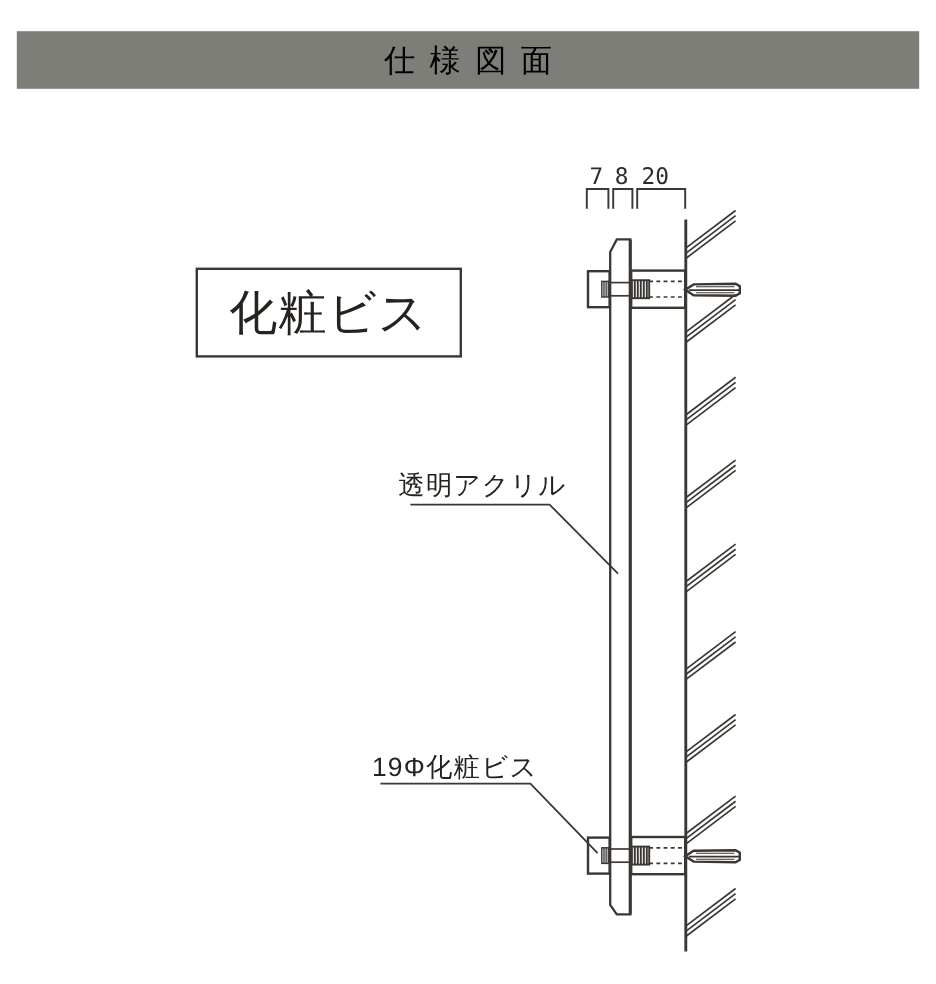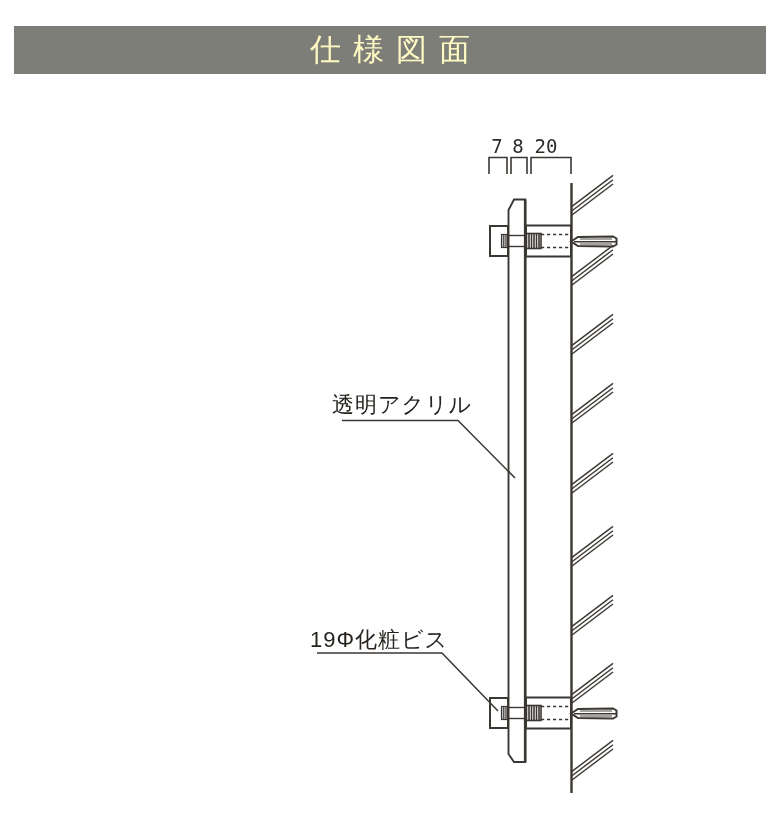--- a/index.html
+++ b/index.html
@@ -5,21 +5,21 @@
   html,body{margin:0;padding:0;background:#ffffff;}
   .page{
     position:relative;width:780px;height:820px;background:#ffffff;overflow:hidden;
     font-family:"Liberation Sans","DejaVu Sans",sans-serif;
   }
   .header{
     position:absolute;left:14px;top:26px;width:752px;height:48px;
     background:#7d7e78;display:flex;align-items:center;justify-content:center;
   }
   .header .title{
-    color:#fef9c3;font-size:31px;letter-spacing:12px;text-indent:12px;
+    color:#000000;font-size:26px;letter-spacing:12px;text-indent:12px;
     font-weight:400;
   }
   .drawing-svg{position:absolute;left:0;top:0;}
   .callout-box{
     position:absolute;left:163px;top:223px;width:218px;height:71px;
     border:2px solid #3b3733;background:#ffffff;
     display:flex;align-items:center;justify-content:center;
   }
   .callout-box .callout-text{
     font-size:40px;color:#26231f;letter-spacing:1px;line-height:1;
@@ -118,14 +118,17 @@
     <polyline points="317,653 442,653 498,711" class="stroke" stroke-width="1.5"></polyline>
 
     <text class="jp" x="402" y="412" text-anchor="middle">透明アクリル</text>
     <text class="jp" x="379" y="647" text-anchor="middle" font-size="21">19Φ化粧ビス</text>
   </svg>
 
   <div class="header">
     <span class="title">仕様図面</span>
   </div>
 
+  <div class="callout-box">
+    <span class="callout-text">化粧ビス</span>
+  </div>
 
 </div>
 
 </body></html>

